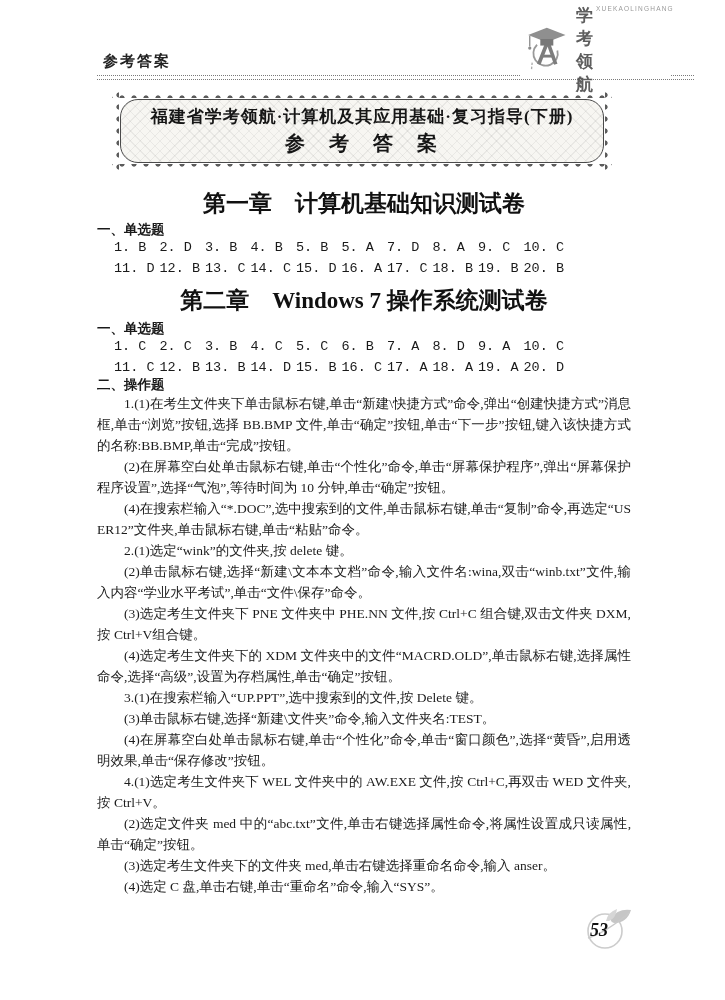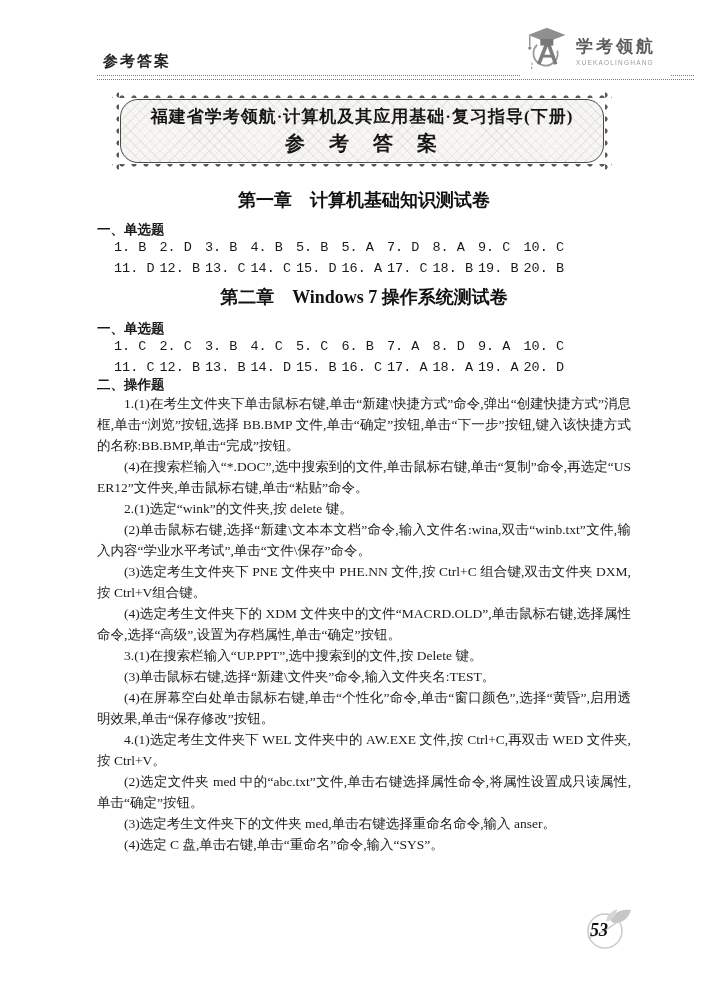--- a/index.html
+++ b/index.html
@@ -17,21 +17,21 @@
     font-weight:bold; font-size:15px; letter-spacing:2px; color:#222;
   }
   .double-rule {
     position:absolute; left:97px; top:75px; width:597px; height:3px;
     border-top:1px dotted #7a7a7a; border-bottom:1px dotted #7a7a7a;
   }
   .brand-logo {
     position:absolute; left:520px; top:22px; width:150px; height:56px;
     display:flex; align-items:center; gap:4px; background:#fff; z-index:2;
   }
-  .logo-text { display:flex; flex-direction:column; }
+  .logo-text { display:flex; flex-direction:row; }
   .logo-cn {
     font-family:"Liberation Sans","DejaVu Sans",sans-serif;
     font-weight:bold; font-size:17px; letter-spacing:3px; color:#5d5d5d;
   }
   .logo-en {
     font-family:"Liberation Sans","DejaVu Sans",sans-serif;
     font-size:6.5px; letter-spacing:1.2px; color:#9a9a9a; margin-top:1px;
   }
 
   
@@ -59,21 +59,21 @@
       repeating-linear-gradient(135deg, rgba(110,110,110,0.10) 0 1px, transparent 1px 7px);
     display:flex; flex-direction:column; align-items:center; justify-content:center;
     gap:2px;
   }
   .tb-line1 { font-weight:bold; font-size:17px; letter-spacing:1px; color:#161616; }
   .tb-line2 { font-weight:bold; font-size:20px; letter-spacing:2px; color:#161616; }
 
   
   .chapter-title {
     position:absolute; left:97px; width:534px; margin:0;
-    text-align:center; font-weight:bold; font-size:18px; color:#111;
+    text-align:center; font-weight:bold; font-size:23px; color:#111;
     font-family:"Liberation Serif","DejaVu Serif",serif;
   }
   #ch1-title { top:188px; }
   #ch2-title { top:285px; }
 
   .sec-label {
     position:absolute; left:97px;
     font-family:"Liberation Sans","DejaVu Sans",sans-serif;
     font-weight:bold; font-size:13.5px; color:#1a1a1a;
   }
@@ -189,20 +189,21 @@
       <span class="ans">17. A</span>
       <span class="ans">18. A</span>
       <span class="ans">19. A</span>
       <span class="ans">20. D</span>
     </div>
 
   <div class="sec-label" id="ch2-op-label">二、操作题</div>
   <div class="paras">
 
   <p>1.(1)在考生文件夹下单击鼠标右键,单击“新建\快捷方式”命令,弹出“创建快捷方式”消息框,单击“浏览”按钮,选择 BB.BMP 文件,单击“确定”按钮,单击“下一步”按钮,键入该快捷方式的名称:BB.BMP,单击“完成”按钮。</p>
+      <p>(2)在屏幕空白处单击鼠标右键,单击“个性化”命令,单击“屏幕保护程序”,弹出“屏幕保护程序设置”,选择“气泡”,等待时间为 10 分钟,单击“确定”按钮。</p>
       <p>(4)在搜索栏输入“*.DOC”,选中搜索到的文件,单击鼠标右键,单击“复制”命令,再选定“USER12”文件夹,单击鼠标右键,单击“粘贴”命令。</p>
       <p>2.(1)选定“wink”的文件夹,按 delete 键。</p>
       <p>(2)单击鼠标右键,选择“新建\文本本文档”命令,输入文件名:wina,双击“winb.txt”文件,输入内容“学业水平考试”,单击“文件\保存”命令。</p>
       <p>(3)选定考生文件夹下 PNE 文件夹中 PHE.NN 文件,按 Ctrl+C 组合键,双击文件夹 DXM,按 Ctrl+V组合键。</p>
       <p>(4)选定考生文件夹下的 XDM 文件夹中的文件“MACRD.OLD”,单击鼠标右键,选择属性命令,选择“高级”,设置为存档属性,单击“确定”按钮。</p>
       <p>3.(1)在搜索栏输入“UP.PPT”,选中搜索到的文件,按 Delete 键。</p>
       <p>(3)单击鼠标右键,选择“新建\文件夹”命令,输入文件夹名:TEST。</p>
       <p>(4)在屏幕空白处单击鼠标右键,单击“个性化”命令,单击“窗口颜色”,选择“黄昏”,启用透明效果,单击“保存修改”按钮。</p>
       <p>4.(1)选定考生文件夹下 WEL 文件夹中的 AW.EXE 文件,按 Ctrl+C,再双击 WED 文件夹,按 Ctrl+V。</p>
       <p>(2)选定文件夹 med 中的“abc.txt”文件,单击右键选择属性命令,将属性设置成只读属性,单击“确定”按钮。</p>

